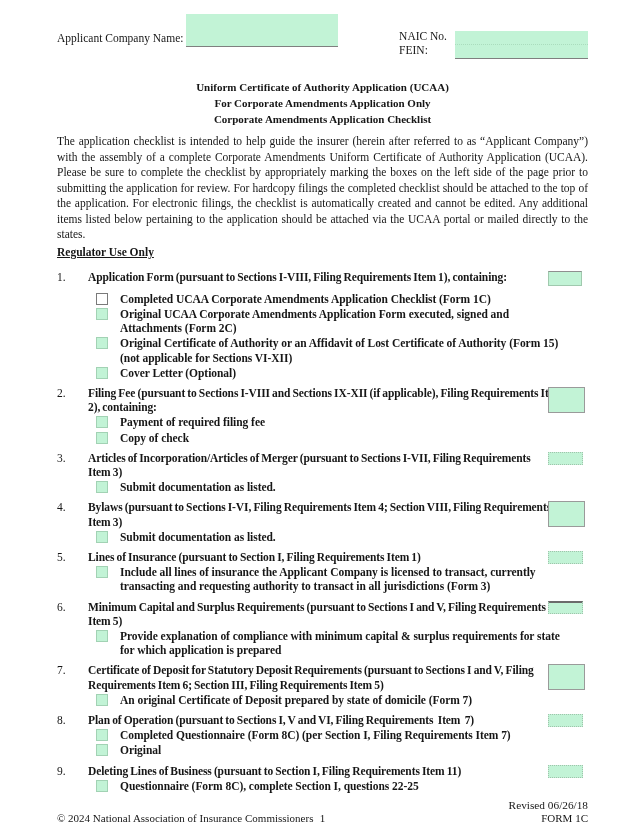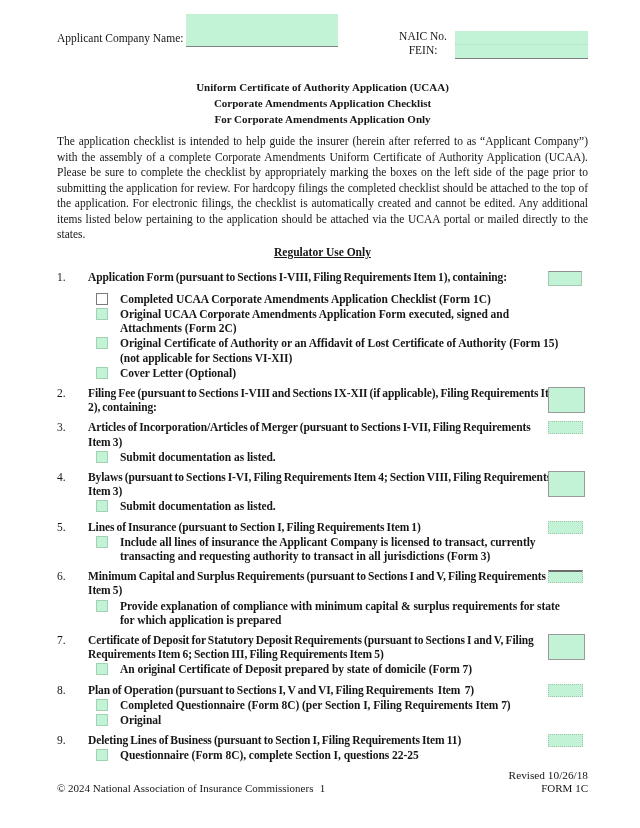--- a/index.html
+++ b/index.html
@@ -18,35 +18,35 @@
   
   .header-row { display:flex; justify-content:space-between; align-items:flex-start; }
   .applicant-wrap { display:flex; align-items:flex-end; }
   .applicant-label { white-space:nowrap; padding-bottom:3px; margin-right:3px; }
   .field-green { background:var(--field_green,#c2f3d6); }
   .applicant-field {
     width:152px; height:32px;
     border-bottom:1px solid #7f7f7f;
   }
   .naic-wrap { display:flex; align-items:flex-start; margin-top:16px; }
-  .naic-labels { line-height:13.5px; margin-right:8px;text-align:center; }
+  .naic-labels { line-height:13.5px; margin-right:8px; }
   .naic-field {
     position:relative; width:133px; height:27px;
     border-bottom:1px solid #7f7f7f; margin-top:1px;
   }
   .naic-field::after {
     content:""; position:absolute; left:0; right:0; top:13px;
     border-top:1px dotted #aadcbd;
   }
   
   .title-block { text-align:center; font-weight:bold; font-size:11px; line-height:16px; margin-top:20px; }
   
   .intro { text-align:justify; line-height:15.5px; margin:7px 0 0 0; }
   
-  .ruo { text-align:center; font-weight:bold; text-decoration:underline; margin-top:3px; }
+  .ruo { text-align:left; font-weight:bold; text-decoration:underline; margin-top:3px; }
   
   .items { margin-top:12px; }
   .item { display:flex; align-items:flex-start; margin-bottom:6px; line-height:14.2px; }
   .num { flex:none; width:31px; }
   .content { flex:1 1 auto; min-width:0; }
   .heading { font-weight:bold; white-space:pre; letter-spacing:-0.1px; word-spacing:-0.6px; }
   .subs { }
   .subs.gap { margin-top:8px; }
   .sub { display:flex; align-items:flex-start; margin-top:1px;font-weight:bold; }
   .cb {
@@ -83,22 +83,22 @@
       <div class="naic-labels">
         <div>NAIC No.</div>
         <div>FEIN:</div>
       </div>
       <div class="naic-field field-green"></div>
     </div>
   </div>
 
   <div class="title-block">
     <div>Uniform Certificate of Authority Application (UCAA)</div>
+    <div>For Corporate Amendments Application Only</div>
     <div>Corporate Amendments Application Checklist</div>
-    <div>For Corporate Amendments Application Only</div>
   </div>
 
   <p class="intro">The application checklist is intended to help guide the insurer (herein after referred to as “Applicant Company”) with the assembly of a complete Corporate Amendments Uniform Certificate of Authority Application (UCAA). Please be sure to complete the checklist by appropriately marking the boxes on the left side of the page prior to submitting the application for review. For hardcopy filings the completed checklist should be attached to the top of the application. For electronic filings, the checklist is automatically created and cannot be edited. Any additional items listed below pertaining to the application should be attached via the UCAA portal or mailed directly to the states.</p>
 
   <div class="ruo">Regulator Use Only</div>
 
   <div class="items">
 
     <div class="item">
       <div class="num">1.</div>
@@ -128,20 +128,30 @@
       <div class="rbcol">
           <span class="rb md"></span>
         </div>
     </div>
 
     <div class="item">
       <div class="num">2.</div>
       <div class="content">
         <div class="heading">Filing Fee (pursuant to Sections I-VIII and Sections IX-XII (if applicable), Filing Requirements Item
 2), containing:</div>
+        <div class="subs">
+          <div class="sub">
+            <span class="cb filled"></span>
+            <span class="subtext">Payment of required filing fee</span>
+          </div>
+          <div class="sub">
+            <span class="cb filled"></span>
+            <span class="subtext">Copy of check</span>
+          </div>
+        </div>
       </div>
       <div class="rbcol">
           <span class="rb tall"></span>
         </div>
     </div>
 
     <div class="item">
       <div class="num">3.</div>
       <div class="content">
         <div class="heading">Articles of Incorporation/Articles of Merger (pursuant to Sections I-VII, Filing Requirements
@@ -258,20 +268,20 @@
           </div>
         </div>
       </div>
       <div class="rbcol">
           <span class="rb sm"></span>
         </div>
     </div>
 
   </div>
 
-  <div class="revised">Revised 10/26/18</div>
+  <div class="revised">Revised 06/26/18</div>
   <div class="footer-row">
     <span>© 2024 National Association of Insurance Commissioners</span>
     <span class="footer-center">1</span>
     <span class="footer-right">FORM 1C</span>
   </div>
 
 </div>
 
 </body></html>

